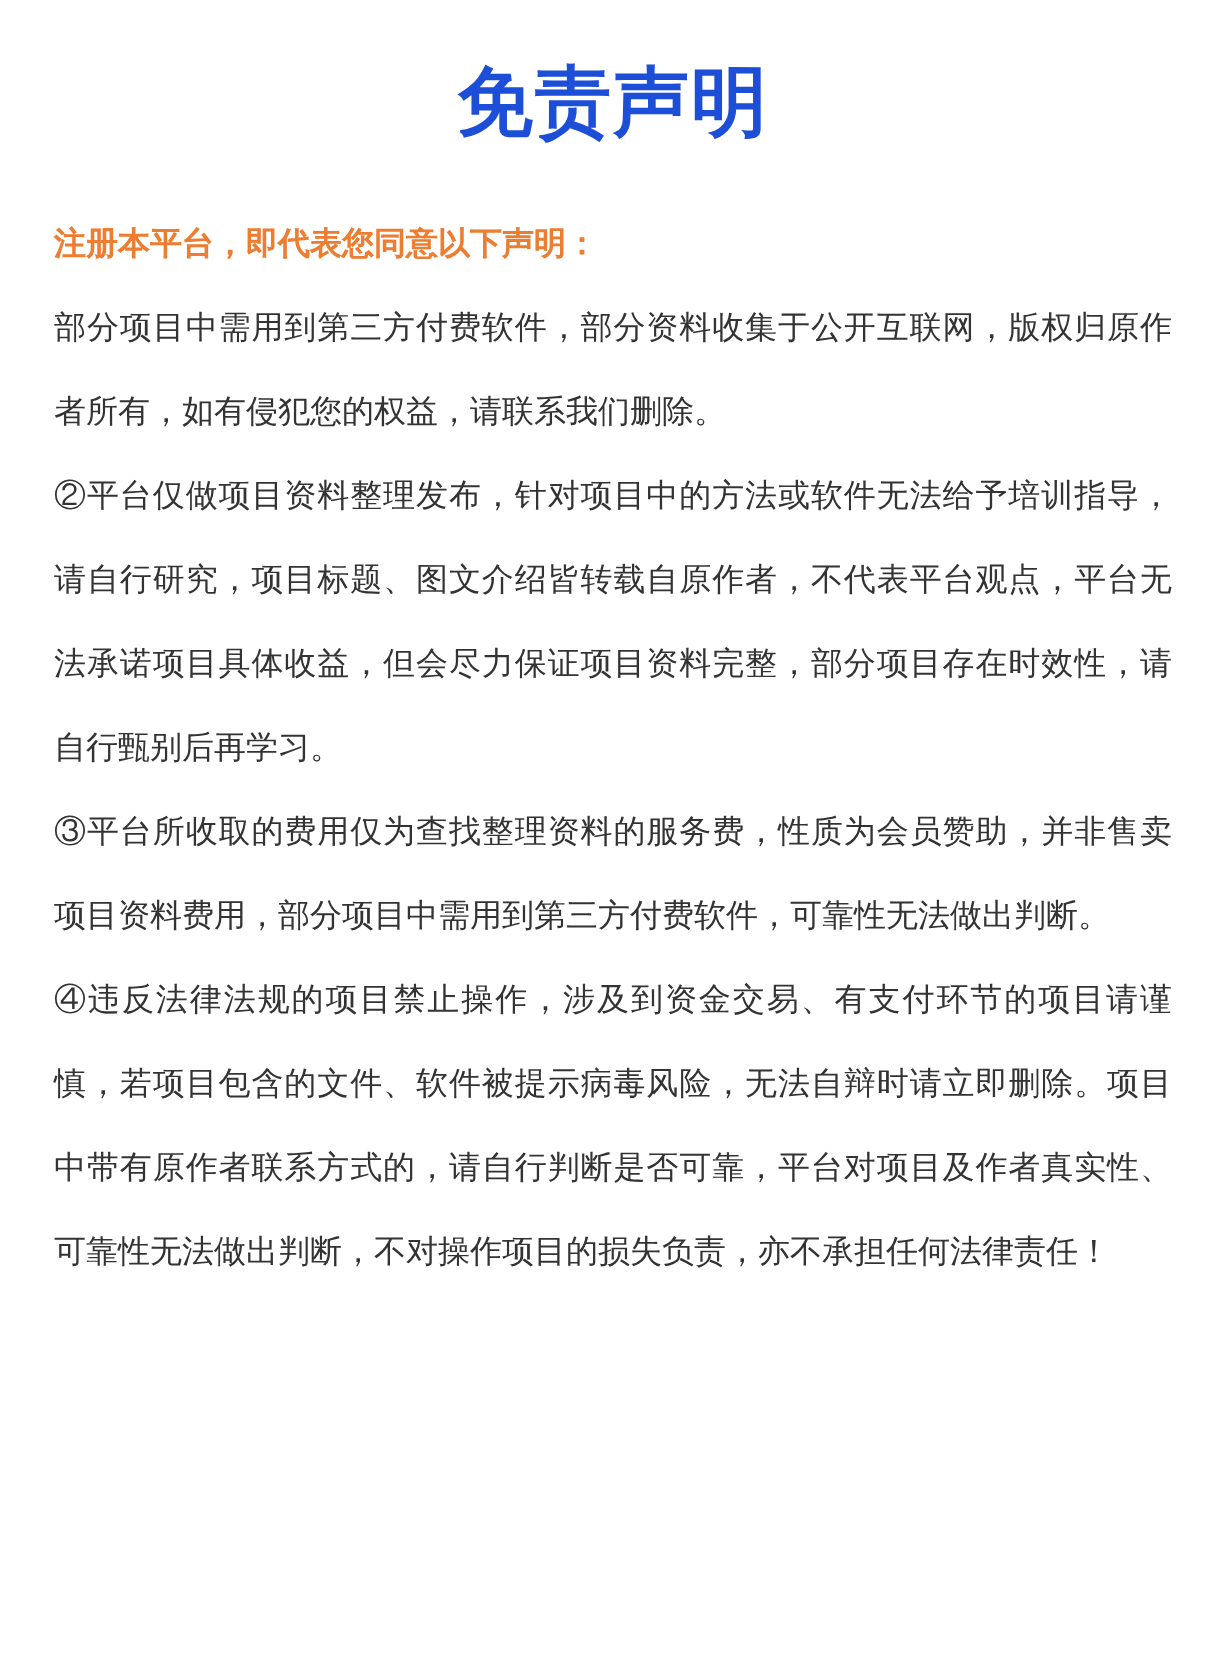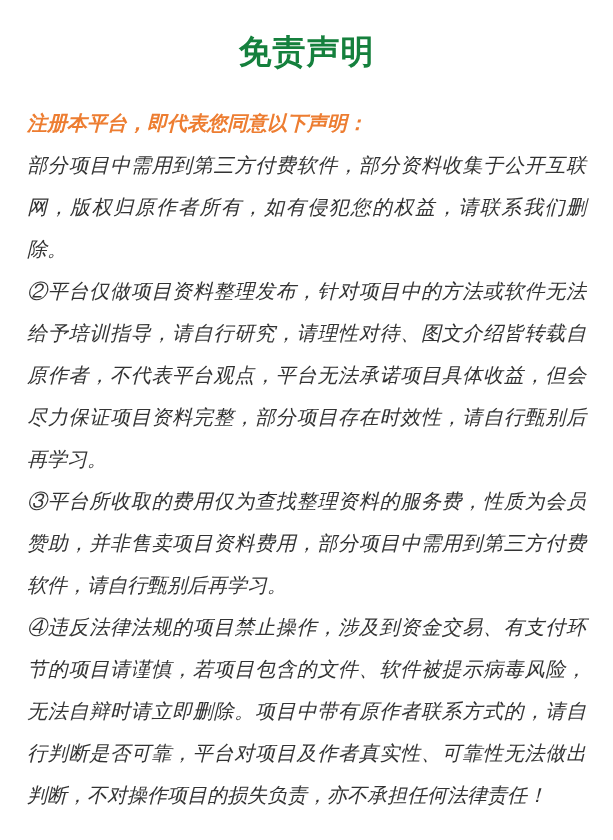--- a/index.html
+++ b/index.html
@@ -15,34 +15,33 @@
     background: #ffffff;
     overflow: hidden;
     font-family: "Liberation Sans", sans-serif;
   }
   .doc-title {
     margin: 0;
     padding-top: 30px;
     height: 44px;
     line-height: 44px;
     text-align: center;
-    font-size: 33px;
+    font-size: 38px;
     font-weight: bold;
-    color: #15803d;
+    color: #1d4ed8;
     letter-spacing: 1px;
   }
   .doc-body {
     margin-top: 28px;
     padding: 0 27px;
-    font-size: 20px;
+    font-size: 16px;
     line-height: 42px;
     color: #333333;
     text-align: justify;
     text-justify: inter-ideograph;
-    font-style: italic;
   }
   .doc-intro {
     margin: 0;
     color: #ED7D31;
     font-weight: bold;
     text-align: left;
   }
   .doc-paragraph {
     margin: 0;
   }
@@ -53,22 +52,22 @@
 <div class="page">
 
   <h1 class="doc-title">免责声明</h1>
 
   <div class="doc-body">
 
     <p class="doc-intro">注册本平台，即代表您同意以下声明：</p>
 
     <p class="doc-paragraph">部分项目中需用到第三方付费软件，部分资料收集于公开互联网，版权归原作者所有，如有侵犯您的权益，请联系我们删除。</p>
 
-    <p class="doc-paragraph">②平台仅做项目资料整理发布，针对项目中的方法或软件无法给予培训指导，请自行研究，请理性对待、图文介绍皆转载自原作者，不代表平台观点，平台无法承诺项目具体收益，但会尽力保证项目资料完整，部分项目存在时效性，请自行甄别后再学习。</p>
+    <p class="doc-paragraph">②平台仅做项目资料整理发布，针对项目中的方法或软件无法给予培训指导，请自行研究，项目标题、图文介绍皆转载自原作者，不代表平台观点，平台无法承诺项目具体收益，但会尽力保证项目资料完整，部分项目存在时效性，请自行甄别后再学习。</p>
 
-    <p class="doc-paragraph">③平台所收取的费用仅为查找整理资料的服务费，性质为会员赞助，并非售卖项目资料费用，部分项目中需用到第三方付费软件，请自行甄别后再学习。</p>
+    <p class="doc-paragraph">③平台所收取的费用仅为查找整理资料的服务费，性质为会员赞助，并非售卖项目资料费用，部分项目中需用到第三方付费软件，可靠性无法做出判断。</p>
 
     <p class="doc-paragraph">④违反法律法规的项目禁止操作，涉及到资金交易、有支付环节的项目请谨慎，若项目包含的文件、软件被提示病毒风险，无法自辩时请立即删除。项目中带有原作者联系方式的，请自行判断是否可靠，平台对项目及作者真实性、可靠性无法做出判断，不对操作项目的损失负责，亦不承担任何法律责任！</p>
 
 
 
   </div>
 </div>
 
 </body></html>

